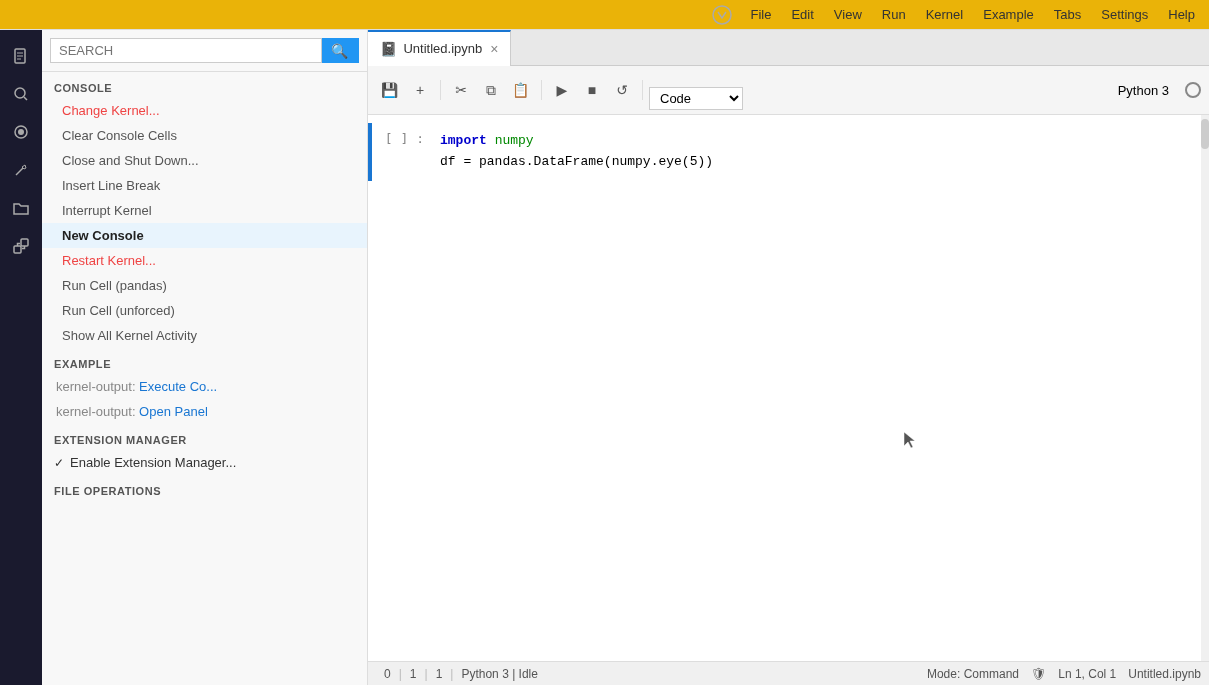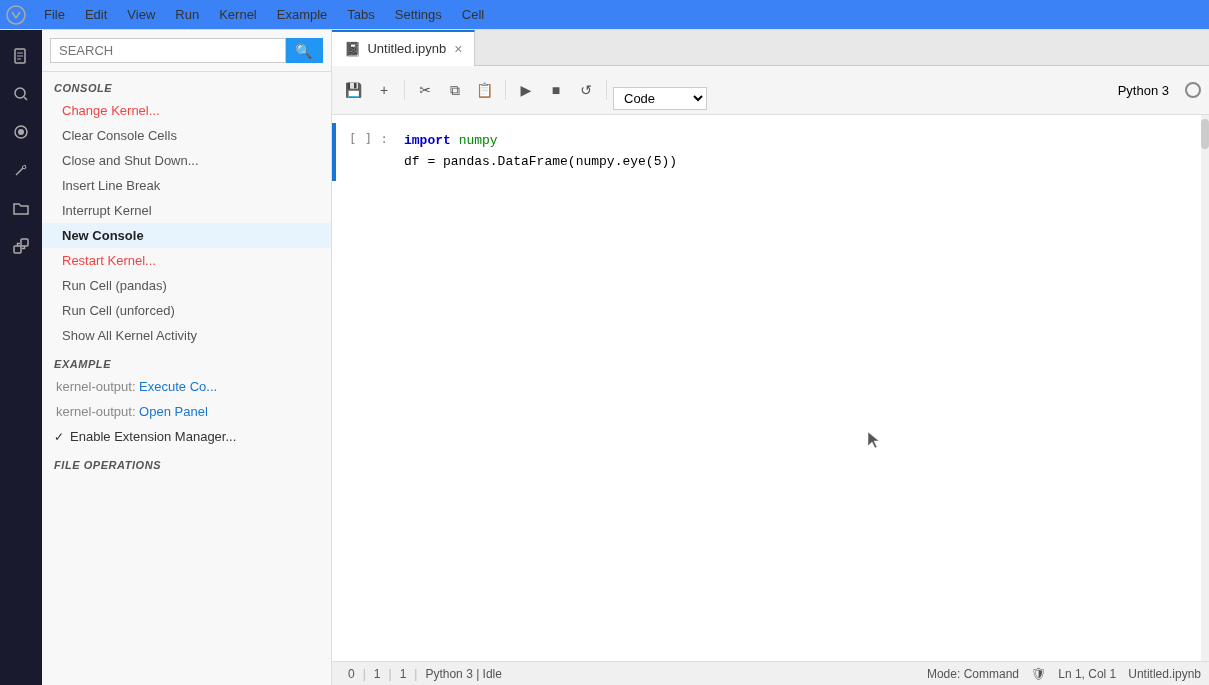--- a/index.html
+++ b/index.html
@@ -1,38 +1,38 @@
 <!DOCTYPE html>
 <html><head>
   <meta charset="utf-8">
   <style>
     * { box-sizing: border-box; margin: 0; padding: 0; }
     body { font-family: -apple-system, BlinkMacSystemFont, 'Segoe UI', sans-serif; font-size: 13px; background: #f0f0f0; display: flex; flex-direction: column; height: 685px; width: 1209px; overflow: hidden; }
 
     
-    .menu-bar { display: flex; align-items: center; background: #3b82f6; border-bottom: 1px solid #ddd; height: 30px; padding: 1px 4px; flex-shrink: 0; }
+    .menu-bar { display: flex; align-items: center; background: #eab308; border-bottom: 1px solid #ddd; height: 30px; padding: 1px 4px; flex-shrink: 0; justify-content: flex-end; }
     .menu-bar-logo { width: 24px; height: 24px; margin-right: 6px; display: flex; align-items: center; justify-content: center; }
     .menu-item { padding: 3px 10px; cursor: pointer; color: #333; font-size: 13px; border-radius: 3px; }
 
     
     .main-area { display: flex; flex: 1; overflow: hidden; }
 
     
     .icon-sidebar { width: 42px; background: #1a1a2e; display: flex; flex-direction: column; align-items: center; padding-top: 8px; flex-shrink: 0; }
     .icon-btn { width: 36px; height: 36px; display: flex; align-items: center; justify-content: center; color: #aaa; cursor: pointer; border-radius: 4px; margin-bottom: 2px; }
 
     
-    .command-panel { width: 290px; background: #f8f8f8; border-right: 1px solid #ddd; display: flex; flex-direction: column; flex-shrink: 0; }
+    .command-panel { width: 326px; background: #f8f8f8; border-right: 1px solid #ddd; display: flex; flex-direction: column; flex-shrink: 0; }
     .search-bar { display: flex; padding: 8px; border-bottom: 1px solid #ddd; background: #f8f8f8; }
     .search-input { flex: 1; border: 1px solid #ccc; padding: 4px 8px; font-size: 13px; outline: none; background: #fff; }
     .search-btn { background: #2196F3; border: none; color: #fff; padding: 4px 10px; cursor: pointer; font-size: 14px; }
 
     .panel-content { flex: 1; overflow-y: auto; position: relative; }
 
-    .section-header { font-size: 11px; font-weight: 700; color: #555; padding: 10px 12px 4px; letter-spacing: 0.05em; font-style: italic; }
+    .section-header { font-size: 11px; font-weight: 700; color: #555; padding: 10px 12px 4px; letter-spacing: 0.05em; }
     .panel-item { padding: 5px 12px 5px 20px; cursor: pointer; color: #555; font-size: 13px; }
     .panel-item.active { color: #222; font-weight: 600; background: #e8f4fd; }
     .panel-item.disabled { color: #ef4444; cursor: default; }
 
     .example-item { padding: 5px 12px 5px 14px; cursor: pointer; color: #333; font-size: 13px; }
     .example-item span.prefix { color: #888; }
     .example-item span.link { color: #1976D2; }
 
     .check-item { display: flex; align-items: center; padding: 5px 12px 5px 12px; cursor: pointer; color: #333; font-size: 13px; }
     .check-icon { margin-right: 6px; font-size: 12px; }
@@ -82,21 +82,21 @@
     </svg>
   </div>
   <span class="menu-item">File</span>
   <span class="menu-item">Edit</span>
   <span class="menu-item">View</span>
   <span class="menu-item">Run</span>
   <span class="menu-item">Kernel</span>
   <span class="menu-item">Example</span>
   <span class="menu-item">Tabs</span>
   <span class="menu-item">Settings</span>
-  <span class="menu-item">Cell</span>
+  <span class="menu-item">Help</span>
 </div>
 
 <div class="main-area">
 
   <div class="icon-sidebar">
     <div class="icon-btn" title="File Browser">
       <svg width="18" height="18" viewBox="0 0 18 18" fill="none">
           <rect x="3" y="2" width="10" height="14" rx="1" stroke="#aaa" stroke-width="1.5"></rect>
           <line x1="5" y1="6" x2="11" y2="6" stroke="#aaa" stroke-width="1"></line>
           <line x1="5" y1="9" x2="11" y2="9" stroke="#aaa" stroke-width="1"></line>
@@ -157,20 +157,21 @@
       <div class="panel-item">Show All Kernel Activity</div>
 
       <div class="section-header">EXAMPLE</div>
       <div class="example-item">
         <span class="prefix">kernel-output: </span><span class="link">Execute Co...</span>
       </div>
       <div class="example-item">
         <span class="prefix">kernel-output: </span><span class="link">Open Panel</span>
       </div>
 
+      <div class="section-header">EXTENSION MANAGER</div>
       <div class="check-item">
         <span class="check-icon">✓</span>
         <span>Enable Extension Manager...</span>
       </div>
 
       <div class="section-header">FILE OPERATIONS</div>
 
     </div>
   </div>
 

